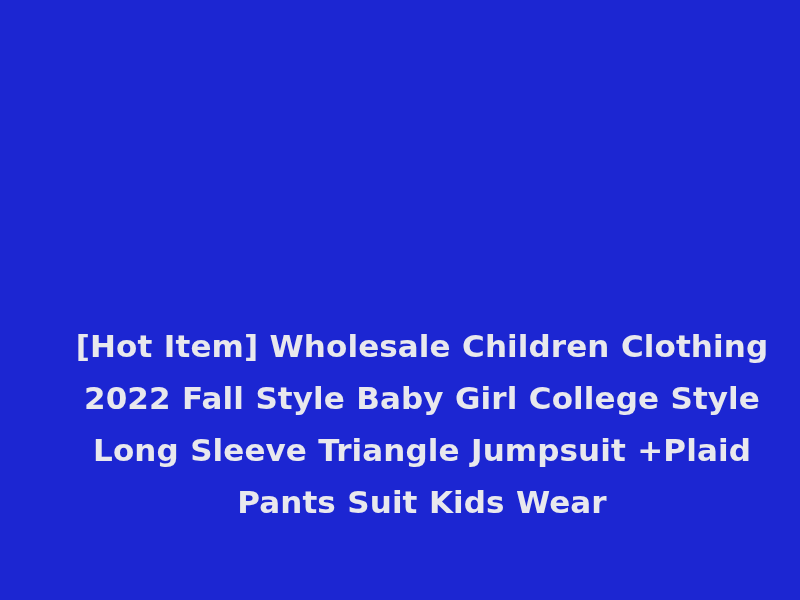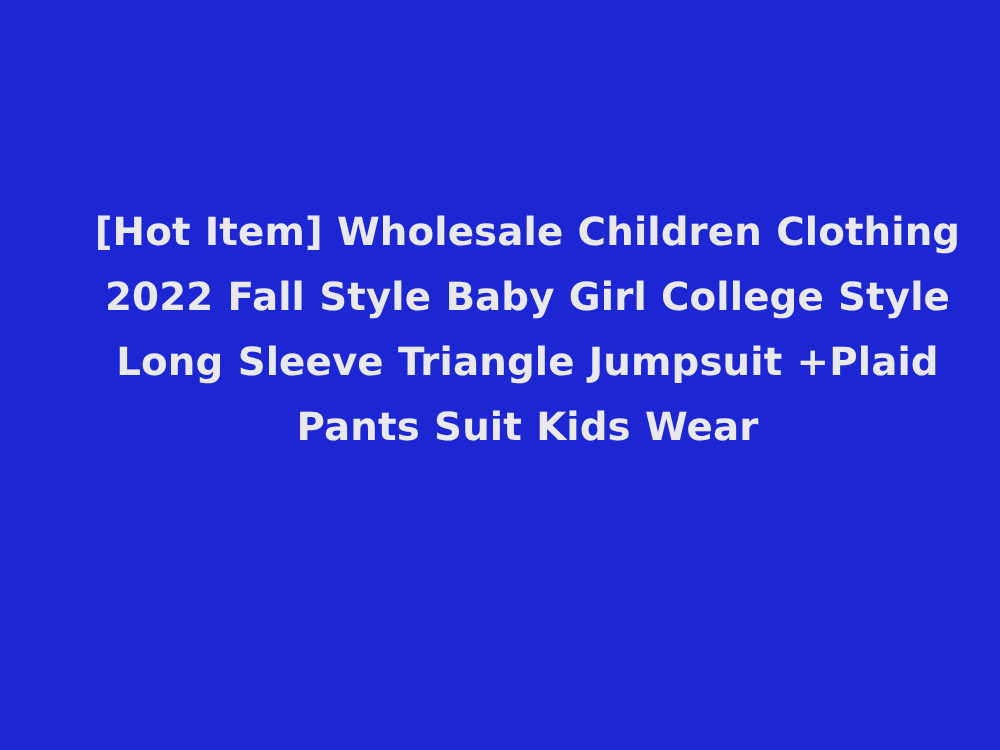--- a/index.html
+++ b/index.html
@@ -17,21 +17,21 @@
   }
 
   
   .placeholder-card {
     position: relative;
     box-sizing: border-box;
     width: 800px;
     height: 528px;
     background-color: #1c26d2;
     display: flex;
-    align-items: center;
+    align-items: flex-end;
     justify-content: center;
     padding-left: 44px;
   }
 
   
   .title-block {
     width: 700px;
     max-width: 700px;
     margin: 0;
     padding: 0;

